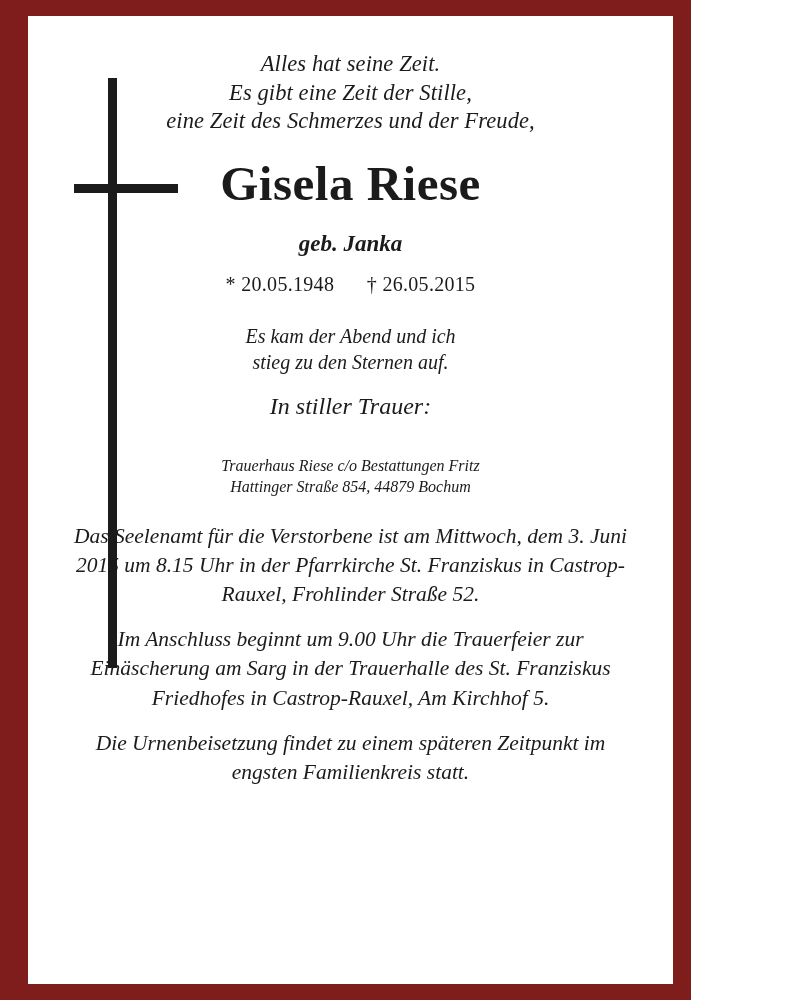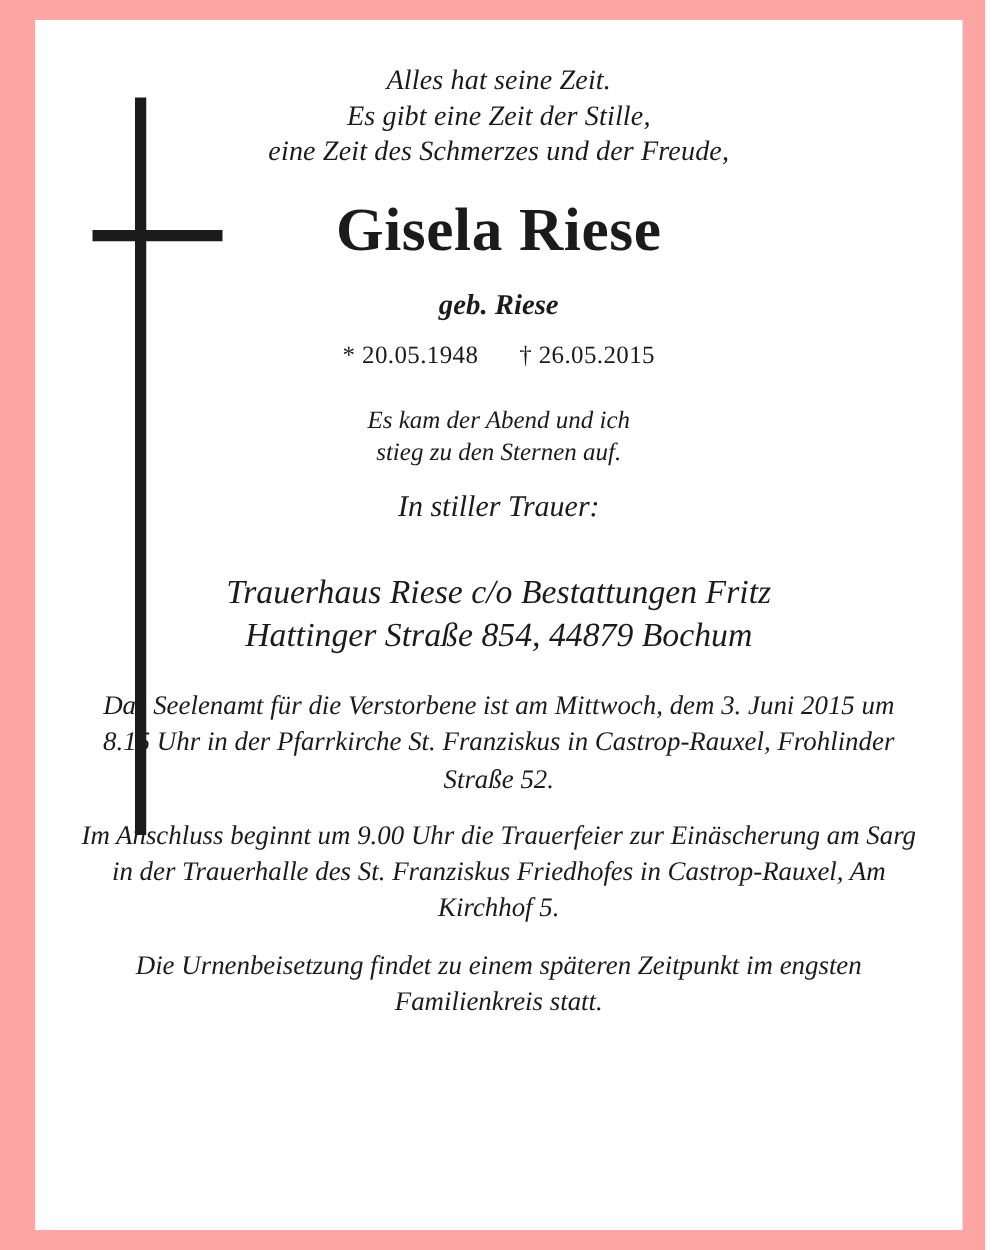--- a/index.html
+++ b/index.html
@@ -9,24 +9,24 @@
   }
   body {
     width: 795px;
     height: 1000px;
     font-family: "Liberation Serif", serif;
     color: #1b1b1b;
     overflow: hidden;
   }
   .page {
     position: relative;
-    width: 788px;
+    width: 691px;
     height: 1000px;
     box-sizing: border-box;
-    background: #fca5a5;
+    background: #7f1d1d;
     padding: 16px 18px 16px 28px;
   }
   .card {
     position: relative;
     width: 100%;
     height: 100%;
     box-sizing: border-box;
     background: #ffffff;
     padding: 26px 34px 10px 34px;
     overflow: hidden;
@@ -99,21 +99,21 @@
   }
   .mourners {
     font-style: italic;
     font-weight: bold;
     font-size: 25.5px;
     line-height: 1.32;
     margin: 12px 0 0 0;
   }
   .house {
     font-style: italic;
-    font-size: 27px;
+    font-size: 16px;
     line-height: 1.3;
     margin: 36px 0 0 0;
   }
   .notes {
     font-style: italic;
     font-size: 21.5px;
     line-height: 1.36;
     margin: 24px 0 0 0;
   }
   .notes p { margin: 0 0 16px 0; }
@@ -133,21 +133,21 @@
     <div class="content">
 
       <div class="verse-top">
         <div>Alles hat seine Zeit.</div>
         <div>Es gibt eine Zeit der Stille,</div>
         <div>eine Zeit des Schmerzes und der Freude,</div>
       </div>
 
       <div class="name">Gisela Riese</div>
 
-      <div class="maiden">geb. Riese</div>
+      <div class="maiden">geb. Janka</div>
 
       <div class="dates">
         <span>* 20.05.1948</span>
         <span class="gap"></span>
         <span>† 26.05.2015</span>
       </div>
 
       <div class="verse-mid">
         <div>Es kam der Abend und ich</div>
         <div>stieg zu den Sternen auf.</div>

